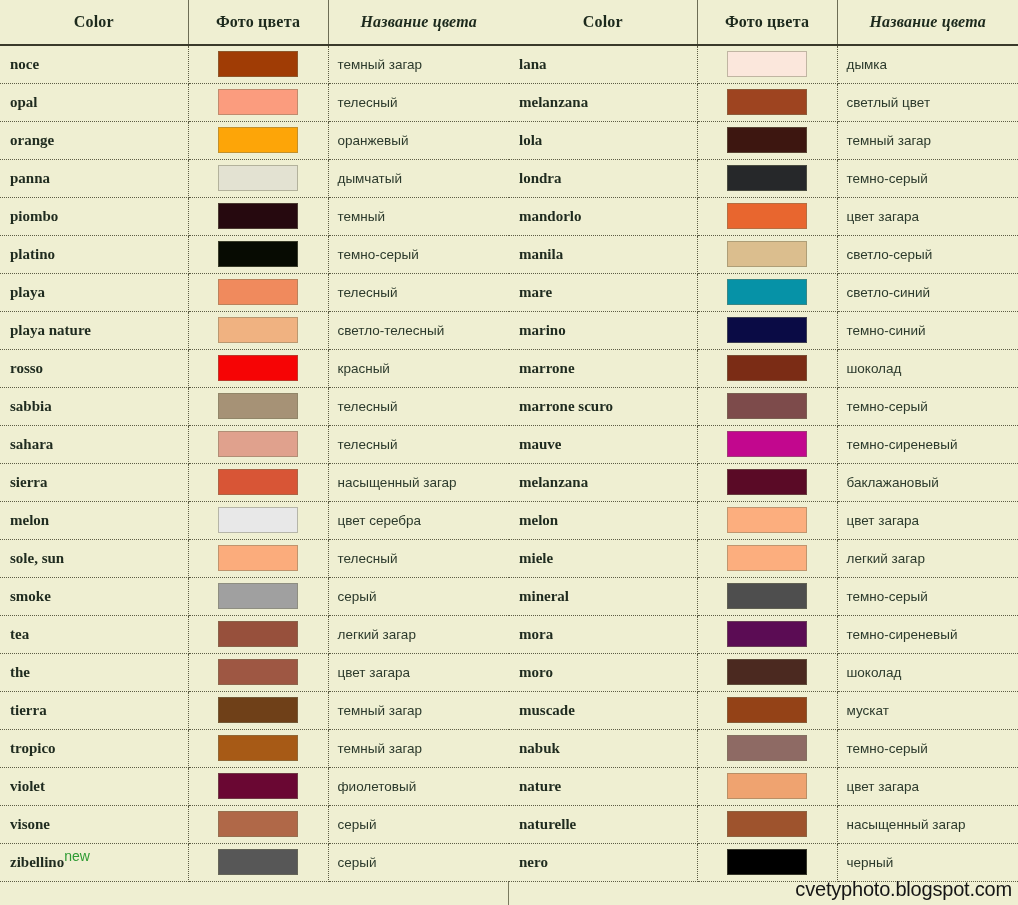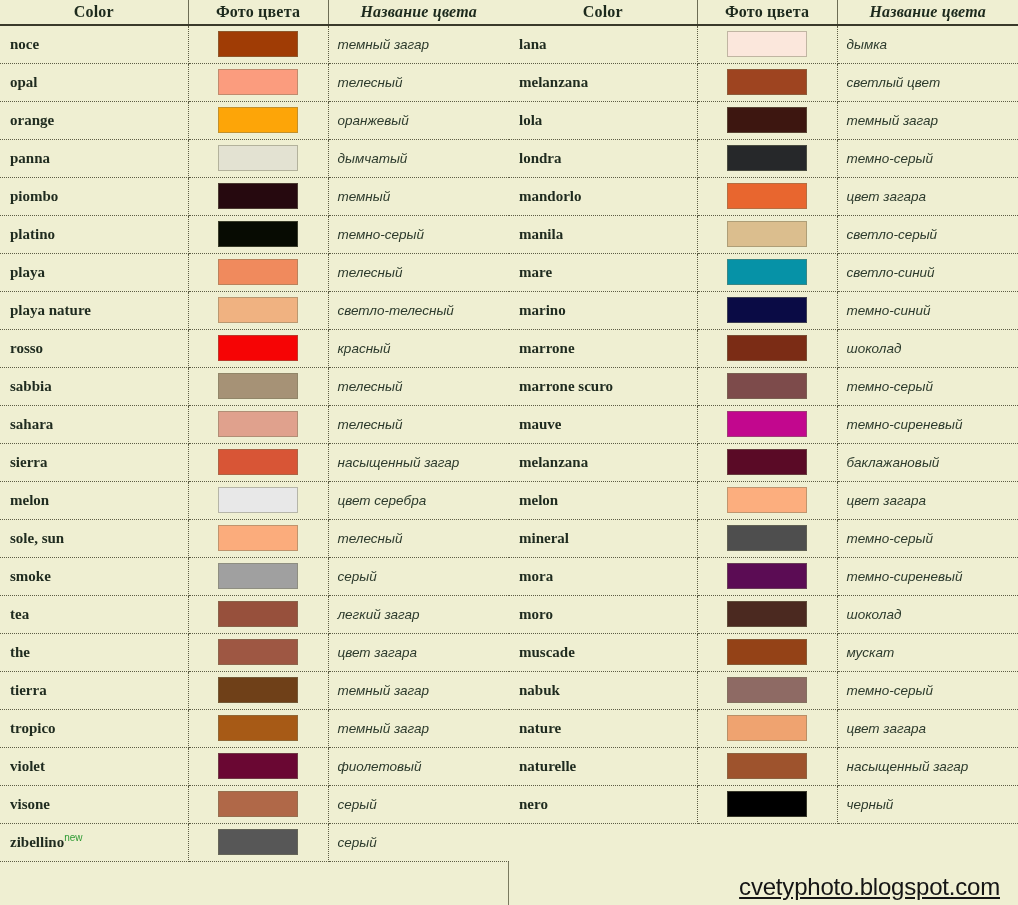--- a/index.html
+++ b/index.html
@@ -31,21 +31,21 @@
     width: 100%;
     border-collapse: collapse;
     table-layout: fixed;
     background: #EFEFD2;
   }
   table.ctab col.c-name  { width: 188px; }
   table.ctab col.c-photo { width: 140px; }
   table.ctab col.c-desc  { width: 181px; }
 
   thead th {
-    height: 25px;
+    height: 45px;
     box-sizing: border-box;
     background: #EFEFD2;
     border-bottom: 2px solid #3a3a2a;
     border-right: 1px solid #6d6d55;
     font-family: "Liberation Serif", serif;
     font-weight: bold;
     font-size: 16px;
     color: #1d2a1d;
     text-align: center;
     padding: 0;
@@ -58,34 +58,34 @@
   tbody tr { height: 38px; }
   tbody td {
     height: 38px;
     box-sizing: border-box;
     border-bottom: 1px dotted #5d5d45;
     border-right: 1px dotted #5d5d45;
     padding: 0 0 0 10px;
     vertical-align: middle;
     background: #EFEFD2;
   }
-  tbody td:last-child { border-right: none; font-style: italic; }
+  tbody td:last-child { border-right: none; }
 
   td.name {
     font-family: "Liberation Serif", serif;
     font-weight: bold;
     font-size: 15px;
     color: #1f2b1f;
     white-space: nowrap;
   }
   sup.newtag {
     color: #2e9b33;
     font-family: "Liberation Sans", sans-serif;
     font-weight: normal;
-    font-size: 10px;
+    font-size: 14px;
     vertical-align: super;
     line-height: 0;
   }
   td.photo { padding: 0; text-align: center; }
   .swatch {
     display: inline-block;
     width: 80px;
     height: 26px;
     border: 1px solid rgba(120,120,90,.45);
     box-sizing: border-box;
@@ -93,29 +93,28 @@
   }
   td.desc {
     font-family: "Liberation Sans", sans-serif;
     font-size: 13.5px;
     color: #2c3a2c;
     white-space: nowrap;
     padding-left: 9px;
   }
   .watermark {
     position: absolute;
-    right: 18px;
+    right: 6px;
     bottom: 4px;
     font-family: "Liberation Sans", sans-serif;
-    font-size: 24px;
+    font-size: 20px;
     color: #151515;
     letter-spacing: -0.2px;
     white-space: nowrap;
     z-index: 5;
-    text-decoration: underline;
   }
 </style>
 </head>
 <body>
 
 <div class="page">
 
   <div class="tablewrap left">
     <table class="ctab">
       <colgroup>
@@ -319,20 +318,25 @@
             <td class="name">melanzana</td>
             <td class="photo"><span class="swatch" style="background: rgb(90, 10, 38);"></span></td>
             <td class="desc">баклажановый</td>
           </tr>
           <tr>
             <td class="name">melon</td>
             <td class="photo"><span class="swatch" style="background: rgb(252, 174, 126);"></span></td>
             <td class="desc">цвет загара</td>
           </tr>
           <tr>
+            <td class="name">miele</td>
+            <td class="photo"><span class="swatch" style="background: rgb(252, 174, 126);"></span></td>
+            <td class="desc">легкий загар</td>
+          </tr>
+          <tr>
             <td class="name">mineral</td>
             <td class="photo"><span class="swatch" style="background: rgb(78, 78, 78);"></span></td>
             <td class="desc">темно-серый</td>
           </tr>
           <tr>
             <td class="name">mora</td>
             <td class="photo"><span class="swatch" style="background: rgb(91, 12, 84);"></span></td>
             <td class="desc">темно-сиреневый</td>
           </tr>
           <tr>

